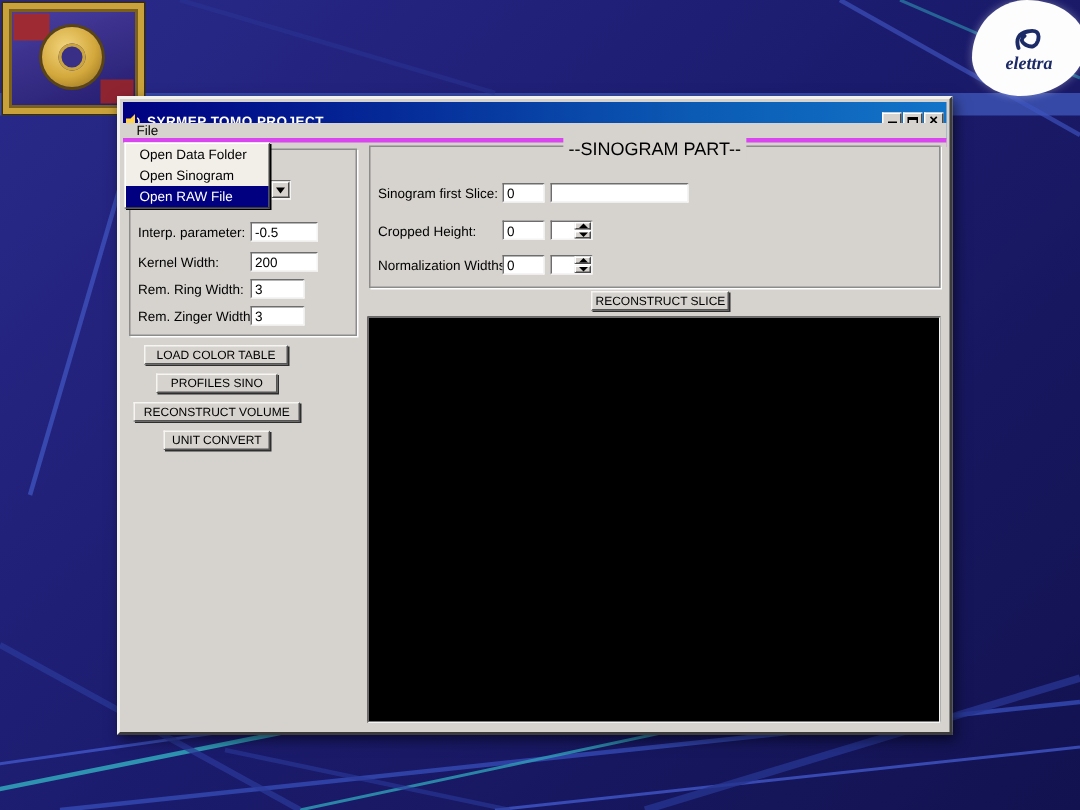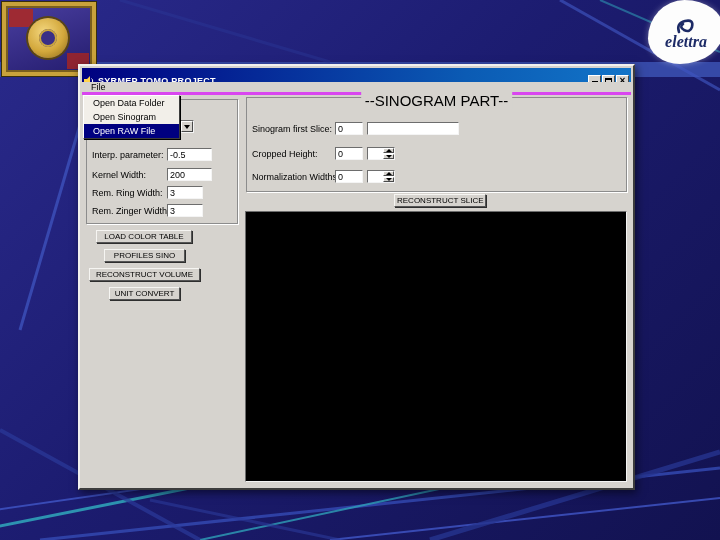--- a/index.html
+++ b/index.html
@@ -27,21 +27,21 @@
   .slide-title { position:absolute; left:118px; top:30px; width:470px;
     font-family:"Liberation Serif", serif; font-weight:bold; font-style:italic;
     font-size:21px; color:#ffef70; letter-spacing:0.3px; text-shadow:1px 1px 2px #00002a; }
 
   
   .elettra { position:absolute; right:-4px; top:0px; width:76px; height:64px; background:#fdfdfd;
     border-radius: 48% 52% 58% 42% / 60% 46% 54% 40%;
     display:flex; flex-direction:column; align-items:center; justify-content:center; gap:0;
     box-shadow: 0 0 6px rgba(255,255,255,0.35); }
   .elettra-text { font-family:"Liberation Serif", serif; font-style:italic; font-weight:bold;
-    font-size:16px; color:#1c2a66; line-height:10px;text-align:center; }
+    font-size:12px; color:#1c2a66; line-height:10px;text-align:center; }
   .swirl { margin-bottom:1px; }
 
   
   .appwin { position:absolute; left:78px; top:64px; width:557px; height:426px;
     background:#d6d3ce;
     border:2px solid; border-color:#f2f1ee #3c3c3c #3c3c3c #f2f1ee;
     box-shadow: 2px 3px 8px rgba(0,0,10,0.55); }
   .titlebar { position:absolute; left:2px; right:2px; top:2px; height:25px;
     background: linear-gradient(90deg,#000080 0%, #0b5bb4 70%, #1274c8 100%);
     color:#fff; display:flex; align-items:center; padding:0 2px; gap:3px; }
@@ -57,21 +57,21 @@
   .menubar { position:absolute; left:2px; top:16px; right:2px; height:16px; background:#d6d3ce;
     border-bottom:6px solid #d946ef; display:flex; align-items:center; padding-left:5px; }
   .menu-file { font-size:9px; color:#000; padding:0 4px; }
 
   .client { position:absolute; left:2px; top:29px; right:2px; bottom:2px; background:#d6d3ce; }
 
   .gb { position:absolute; border:1px solid #8c8c8c; box-shadow:1px 1px 0 #ffffff; }
   .gb-left  { left:4px;  top:4px; width:152px; height:125px; }
   .gb-right { left:164px; top:2px; width:381px; height:95px; }
   .gb-title { position:absolute; top:-6px; left:50%; transform:translateX(-50%);
-    background:#d6d3ce; padding:0 4px; font-size:15px; white-space:nowrap; color:#000; }
+    background:#d6d3ce; padding:0 4px; font-size:12px; white-space:nowrap; color:#000; }
 
   .lbl { position:absolute; font-size:9px; color:#000; white-space:nowrap; }
 
   .sunken { position:absolute; height:13px; background:#fff; border:1px solid;
     border-color:#6d6d6d #f4f4f4 #f4f4f4 #6d6d6d; font-size:9px; color:#000;
     padding:0 2px; font-family:"Liberation Sans", sans-serif; }
 
   .b3d { position:absolute; height:13px; background:#d6d3ce; border:1px solid;
     border-color:#f6f5f2 #555555 #555555 #f6f5f2; box-shadow:1px 1px 0 #2e2e2e;
     font-size:8px; color:#000; text-align:center; line-height:10px; padding:0 2px;

